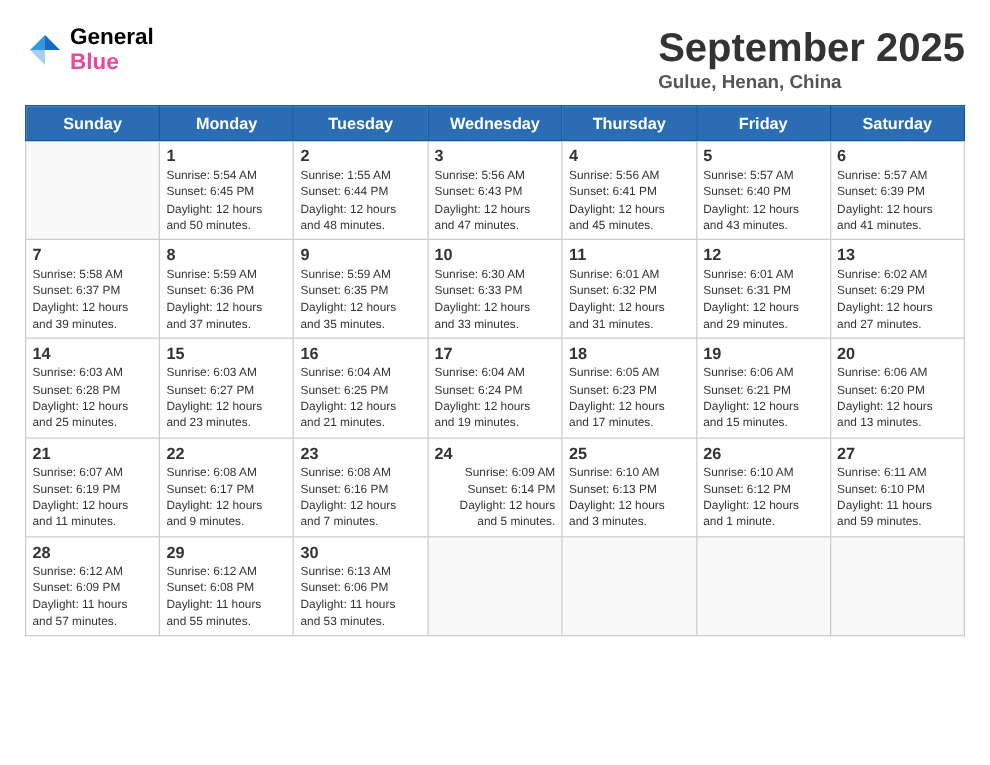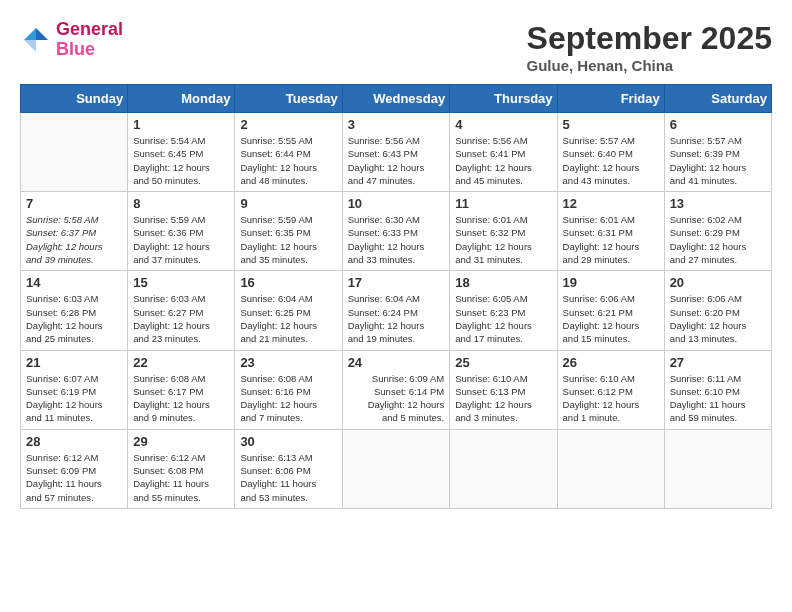--- a/index.html
+++ b/index.html
@@ -19,21 +19,21 @@
     .logo {
       display: flex;
       align-items: center;
       gap: 4px;
     }
     .logo-text {
       font-size: 18px;
       font-weight: bold;
       line-height: 1.1;
     }
-    .logo-general { color: #be185d; }
+    .logo-general { color: #000000; }
     .logo-blue { color: #ec4899; }
     .logo-icon {
       width: 32px;
       height: 32px;
     }
     .title-area {
       text-align: left;
     }
     .month-title {
       font-size: 32px;
@@ -49,21 +49,21 @@
       width: 100%;
       border-collapse: collapse;
       border: 1px solid #ccc;
     }
     .calendar th {
       background-color: #2a6db5;
       color: #fff;
       font-size: 13px;
       font-weight: bold;
       padding: 6px 4px;
-      text-align: right;
+      text-align: center;
       border: 1px solid #1a5a9a;
     }
     .calendar td {
       vertical-align: top;
       border: 1px solid #ccc;
       padding: 4px 5px;
       font-size: 10px;
       color: #333;
       width: 108px;
       min-height: 80px;
@@ -124,21 +124,21 @@
         <td class="empty"></td>
         <td>
           <div class="day-number">1</div>
           <div class="day-info" style="white-space: pre-line;">Sunrise: 5:54 AM
 Sunset: 6:45 PM
 Daylight: 12 hours
 and 50 minutes.</div>
         </td>
         <td>
           <div class="day-number">2</div>
-          <div class="day-info" style="white-space: pre-line;">Sunrise: 5:55 AM
+          <div class="day-info" style="white-space: pre-line;">Sunrise: 1:55 AM
 Sunset: 6:44 PM
 Daylight: 12 hours
 and 48 minutes.</div>
         </td>
         <td>
           <div class="day-number">3</div>
           <div class="day-info" style="white-space: pre-line;">Sunrise: 5:56 AM
 Sunset: 6:43 PM
 Daylight: 12 hours
 and 47 minutes.</div>
@@ -161,21 +161,21 @@
           <div class="day-number">6</div>
           <div class="day-info" style="white-space: pre-line;">Sunrise: 5:57 AM
 Sunset: 6:39 PM
 Daylight: 12 hours
 and 41 minutes.</div>
         </td>
       </tr>
       <tr>
         <td>
           <div class="day-number">7</div>
-          <div class="day-info" style="white-space: pre-line; font-style: italic;">Sunrise: 5:58 AM
+          <div class="day-info" style="white-space: pre-line;">Sunrise: 5:58 AM
 Sunset: 6:37 PM
 Daylight: 12 hours
 and 39 minutes.</div>
         </td>
         <td>
           <div class="day-number">8</div>
           <div class="day-info" style="white-space: pre-line;">Sunrise: 5:59 AM
 Sunset: 6:36 PM
 Daylight: 12 hours
 and 37 minutes.</div>

